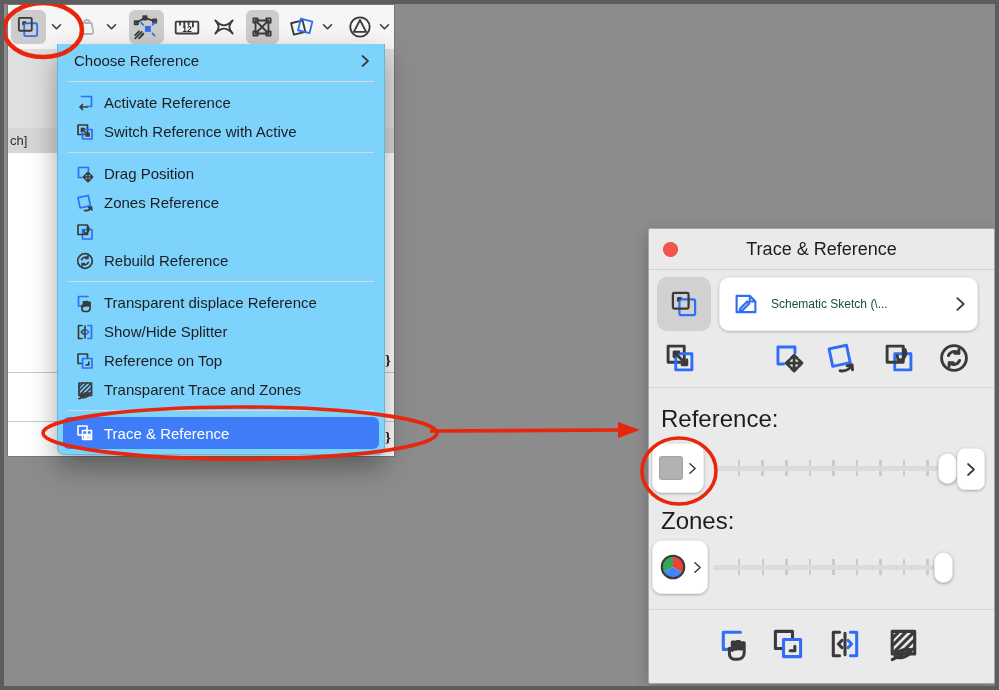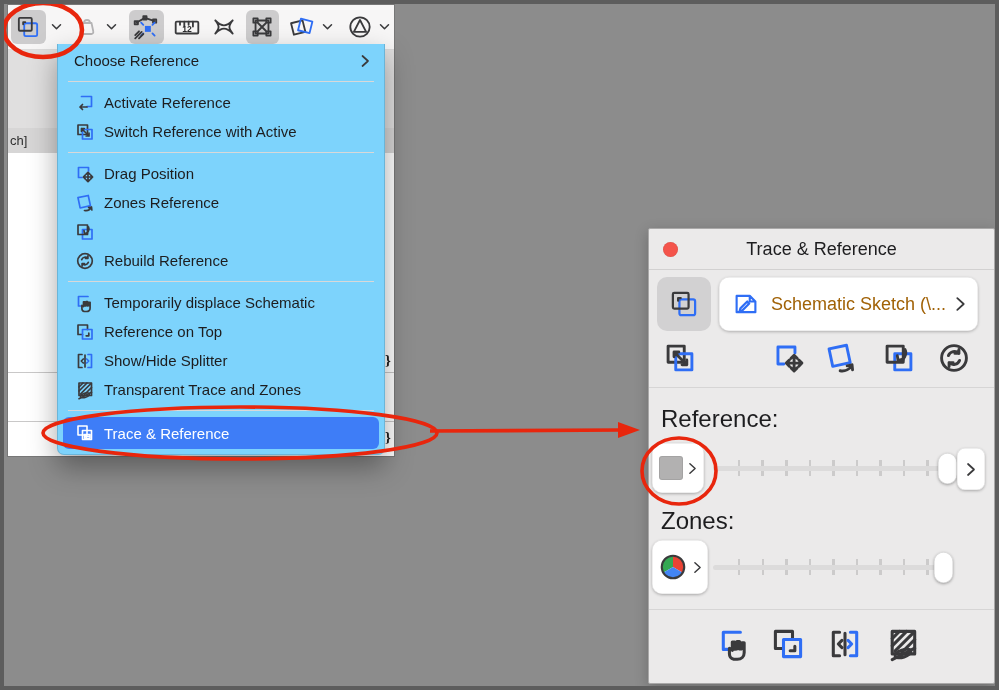--- a/index.html
+++ b/index.html
@@ -52,21 +52,21 @@
   .palette{position:absolute;left:648px;top:228px;width:347px;height:456px;background:#ebeaea;z-index:5;
            border:1px solid #a9a8a8;box-sizing:border-box;border-radius:2px;box-shadow:0 4px 14px rgba(0,0,0,.22)}
   .ptitle{position:absolute;left:0;top:0;right:0;height:40px;border-bottom:1px solid #d2d1d1;
           display:flex;align-items:center;justify-content:center;font-size:18px;color:#1d1d1f;font-weight:500}
   .pclose{position:absolute;left:14px;top:13px;width:15px;height:15px;border-radius:50%;background:#f4544b;
           box-shadow:inset 0 0 1px rgba(0,0,0,.25)}
   .pbtn-toggle{position:absolute;left:8px;top:48px;width:54px;height:54px;background:#d2d1d2;border-radius:10px;
                display:flex;align-items:center;justify-content:center}
   .pbtn-source{position:absolute;left:70px;top:48px;width:259px;height:54px;background:#ffffff;border-radius:10px;
                box-shadow:0 1px 3px rgba(0,0,0,.25), inset 0 0 0 0.5px #dedddd;
-               display:flex;align-items:center;padding:0 12px;box-sizing:border-box;font-size:18px;color:#a16207}
+               display:flex;align-items:center;padding:0 12px;box-sizing:border-box;font-size:12px;color:#14532d}
   .pbtn-source .slabel{flex:1;white-space:nowrap;overflow:hidden;margin-left:10px}
   .pico{position:absolute;width:38px;height:38px;display:flex;align-items:center;justify-content:center}
   .psep{position:absolute;left:0;right:0;height:1px;background:#d6d5d5}
   .plabel{position:absolute;left:12px;font-size:24px;color:#1d1d1f}
   .swatchbtn{position:absolute;background:#ffffff;border-radius:10px;box-shadow:0 1px 3px rgba(0,0,0,.28), inset 0 0 0 0.5px #dedddd;
              display:flex;align-items:center;justify-content:center;gap:5px}
   .swatch{width:24px;height:24px;background:#b2b1b1;border-radius:3px;box-shadow:inset 0 0 0 1px rgba(0,0,0,.08)}
   .slider{position:absolute;height:40px}
   .track{position:absolute;left:0;right:0;top:50%;height:5px;margin-top:-2.5px;background:#dcdbdb;border-radius:3px}
   .ticks{position:absolute;left:4px;right:10px;top:50%;height:16px;margin-top:-8px;
@@ -254,42 +254,42 @@
         <div></div>
       </div>
 
     <div class="mrow">
       <span class="micon">
           <svg width="20" height="20" viewBox="0 0 20 20">
         <path class="b" d="M13 3.5 H3.5 V13 H6"></path>
         <path class="k" d="M9.3 18.5 c-1.6 -0.4 -2.4 -1.7 -2.4 -3.1 v-3 l1.6 1.1 v-4.6 h1.4 v4 l1.2 -0.1 v-4.2 h1.4 v4.2 l1.2 -0.1 v-3.4 h1.4 v5.6 c0 2.1 -1.5 3.6 -3.8 3.6 z" stroke-width="1.3"></path>
       </svg>
         </span>
-      <span class="mlabel">Temporarily displace Schematic</span>
-    </div>
-    <div class="mrow">
-      <span class="micon">
-          <svg width="20" height="20" viewBox="0 0 20 20">
-        <path class="k" d="M7.5 12.5 H3 V3 H12.5 V7.5"></path>
-        <rect class="b" x="7.5" y="7.5" width="9.5" height="9.5" fill="#f1f0f0"></rect>
-        <path class="k" d="M13.8 11.2 v2.6 h-2.6" stroke-width="1.3"></path>
-      </svg>
-        </span>
-      <span class="mlabel">Reference on Top</span>
+      <span class="mlabel">Transparent displace Reference</span>
     </div>
     <div class="mrow">
       <span class="micon">
           <svg width="20" height="20" viewBox="0 0 20 20">
         <path class="k" d="M7 3.5 H3.5 V16.5 H7 M10 4 V16"></path>
         <path class="b" d="M13 3.5 H16.5 V16.5 H13"></path>
         <path class="k" d="M8.3 8 L6.3 10 L8.3 12" stroke-width="1.4"></path>
         <path class="b" d="M11.7 8 L13.7 10 L11.7 12" stroke-width="1.4"></path>
       </svg>
         </span>
       <span class="mlabel">Show/Hide Splitter</span>
+    </div>
+    <div class="mrow">
+      <span class="micon">
+          <svg width="20" height="20" viewBox="0 0 20 20">
+        <path class="k" d="M7.5 12.5 H3 V3 H12.5 V7.5"></path>
+        <rect class="b" x="7.5" y="7.5" width="9.5" height="9.5" fill="#f1f0f0"></rect>
+        <path class="k" d="M13.8 11.2 v2.6 h-2.6" stroke-width="1.3"></path>
+      </svg>
+        </span>
+      <span class="mlabel">Reference on Top</span>
     </div>
     <div class="mrow">
       <span class="micon">
           <svg width="20" height="20" viewBox="0 0 20 20">
         <rect class="k" x="4" y="3" width="12.5" height="12.5" stroke-width="1.4"></rect>
         <path class="k" d="M8 3 L4 7 M12 3 L4 11 M16 3.5 L5.5 14 M16.5 7.5 L9.5 14.5" stroke-width="1.1"></path>
         <ellipse class="k" cx="10" cy="15.3" rx="4.6" ry="2" transform="rotate(-18 10 15.3)" stroke-width="1.3"></ellipse>
         <path class="k" d="M4 18.7 L16.5 12.3" stroke-width="1.3"></path>
       </svg>
         </span>

